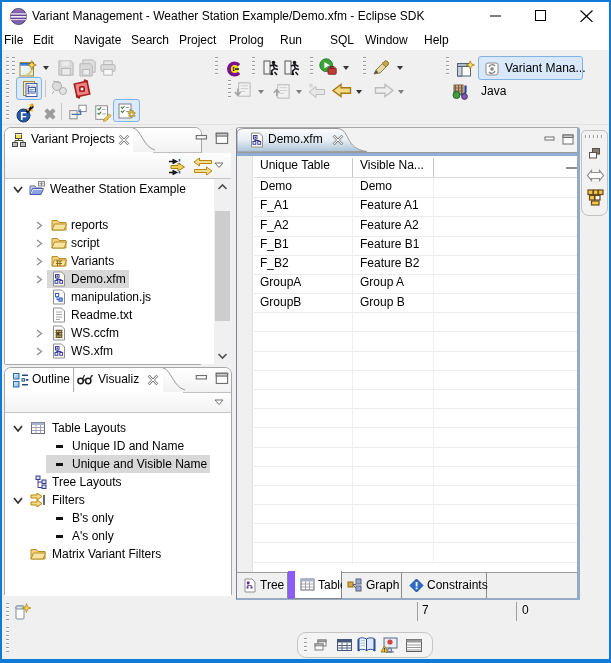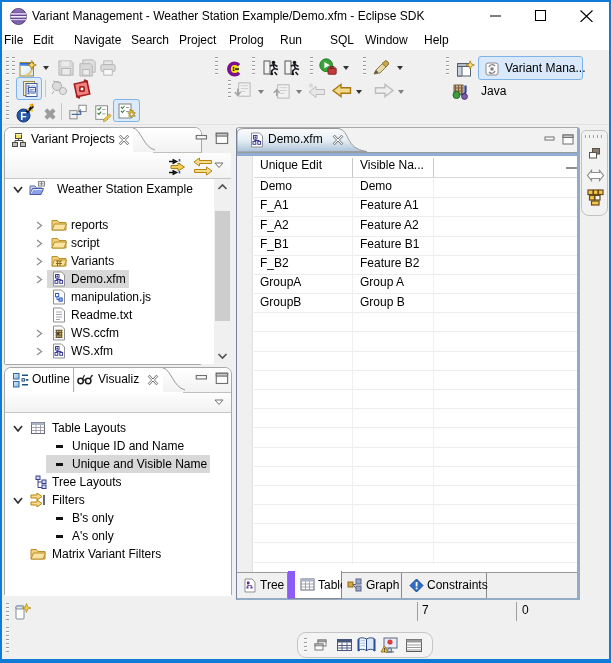--- a/index.html
+++ b/index.html
@@ -335,21 +335,21 @@
       <svg class="abs" style="left:8px;top:5px" width="10" height="9" viewBox="0 0 10 9">
           <path d="M1 2 L5 7 L9 2" stroke="#2b2b2b" stroke-width="1.6" fill="none"></path>
         </svg>
       <svg class="abs" style="left:24px;top:1px" width="16" height="16" viewBox="0 0 16 16">
         <path d="M1 13.5 V5 h5 l1.5 2 h5.5 v1" fill="#c8d2f0" stroke="#5a6aa8"></path>
         <path d="M1 13.5 L3.5 7.5 h11 L12 13.5 z" fill="#8da2e8" stroke="#4a5aa8"></path>
         <path d="M2 12.5 L4 8.5 h9.5" stroke="#e0e8fa" fill="none"></path>
         <rect x="9.5" y="0.5" width="6" height="4.5" fill="#f0f0f0" stroke="#8a8a8a"></rect>
         <path d="M10.5 2.75 h4 M12.5 0.8 v3.9" stroke="#8a8a8a"></path>
       </svg>
-      <span class="abs" style="left:52px">Weather Station Example</span>
+      <span class="abs" style="left:45px">Weather Station Example</span>
     </div>
     <div class="abs trow" style="top:37px">
       <svg class="abs" style="left:30px;top:5px" width="8" height="9" viewBox="0 0 8 9">
           <path d="M2 1 L6.5 4.5 L2 8" stroke="#8f8f8f" stroke-width="1.3" fill="none"></path>
         </svg>
       <svg class="abs" style="left:46px;top:1px" width="16" height="16" viewBox="0 0 16 16">
         <path d="M1 13 V3.5 h5.5 l1.5 2 h7 V13 z" fill="#f3cf7a" stroke="#b8902c"></path>
         <path d="M1 13 L3.5 7 h12 L13 13 z" fill="#f8e4a0" stroke="#b8902c"></path>
       </svg>
       <span class="abs" style="left:66px">reports</span>
@@ -589,21 +589,21 @@
     <svg class="abs" style="left:324px;top:6px" width="15" height="13" viewBox="0 0 15 13">
         <rect x="2" y="1" width="10" height="9" fill="#fdfdfd" stroke="#6f6f6f"></rect>
         <rect x="2" y="1" width="10" height="2.5" fill="#c9c9c9" stroke="#6f6f6f"></rect>
       </svg>
   </div>
   <div class="abs" id="etab-sep"></div>
 
   <div class="abs" style="left:0;top:28px;width:16px;height:416px;background:#f0f0f0;border-right:1px solid #e0e0e0"></div>
 
   <div class="abs" style="left:17px;top:28px;width:323px;height:22px;background:#fff;border-bottom:1px solid #d9d9d9">
-    <span class="abs cell" style="left:6px;top:0px">Unique Edit</span>
+    <span class="abs cell" style="left:6px;top:0px">Unique Table</span>
     <span class="abs cell" style="left:106px;top:0px">Visible Na...</span>
     <div class="abs" style="left:98px;top:2px;width:1px;height:19px;background:#c8c8c8"></div>
     <div class="abs" style="left:179px;top:2px;width:1px;height:19px;background:#c8c8c8"></div>
   </div>
   <div class="abs" style="left:329px;top:39px;width:11px;height:2px;background:#8f8f8f"></div>
 
   <div class="abs" style="left:17px;top:51px;width:323px;height:385px;background:repeating-linear-gradient(to bottom,transparent 0 18.2px,#ececec 18.2px 19.18px)"></div>
   <div class="abs" style="left:115px;top:51px;width:1px;height:385px;background:#efefef"></div>
   <div class="abs" style="left:196px;top:51px;width:1px;height:385px;background:#efefef"></div>
   <div class="abs" style="left:17px;top:49px;width:323px">

